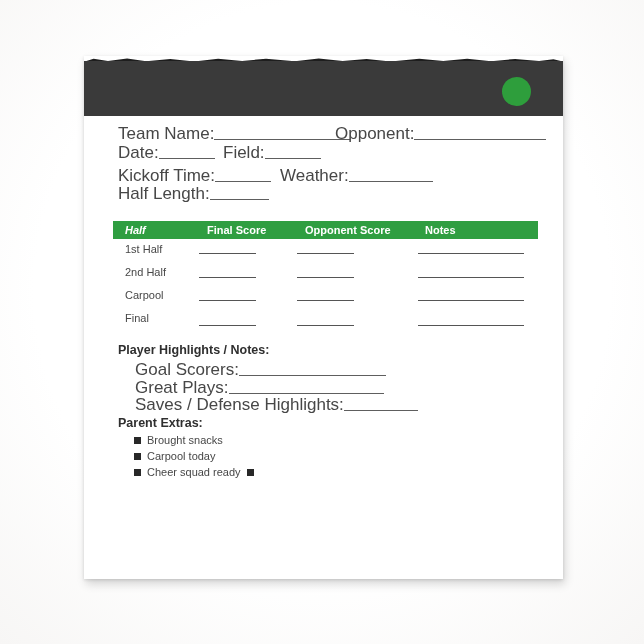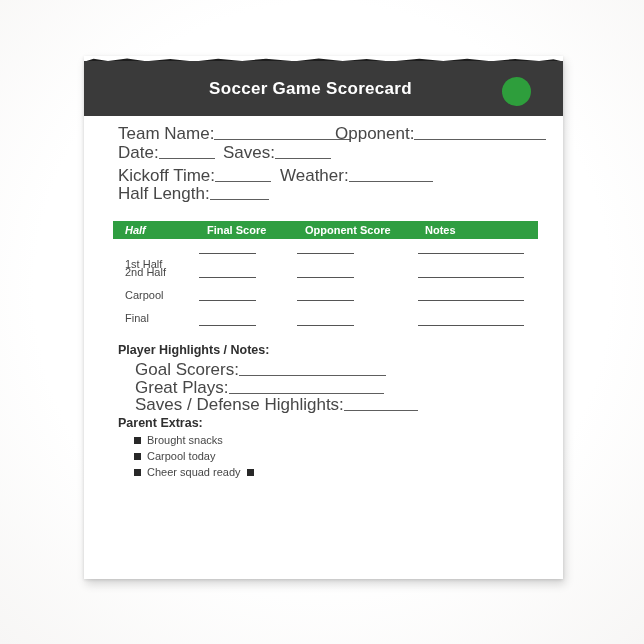--- a/index.html
+++ b/index.html
@@ -52,38 +52,37 @@
 </style>
 </head>
 <body>
 
 <div class="stage">
   <div class="notepad">
 
     <div class="pad-edge"></div>
 
     <div class="band">
-      <div class="title">Soccer Game Scorecard</div>
       <div class="dot"></div>
     </div>
 
     <div class="fgroup" style="left:34px;top:68px">
       <span class="flabel">Team Name:</span>
       <span class="line" style="width:136px"></span>
     </div>
     <div class="fgroup" style="left:251px;top:68px">
       <span class="flabel">Opponent:</span>
       <span class="line" style="width:132px"></span>
     </div>
     <div class="fgroup" style="left:34px;top:87px">
       <span class="flabel">Date:</span>
       <span class="line" style="width:56px"></span>
     </div>
     <div class="fgroup" style="left:139px;top:87px">
-      <span class="flabel">Saves:</span>
+      <span class="flabel">Field:</span>
       <span class="line" style="width:56px"></span>
     </div>
     <div class="fgroup" style="left:34px;top:110px">
       <span class="flabel">Kickoff Time:</span>
       <span class="line" style="width:56px"></span>
     </div>
     <div class="fgroup" style="left:196px;top:110px">
       <span class="flabel">Weather:</span>
       <span class="line" style="width:84px"></span>
     </div>
@@ -92,21 +91,21 @@
       <span class="line" style="width:59px"></span>
     </div>
 
     <div class="score-bar">
       <span class="col c0">Half</span>
       <span class="col c1">Final Score</span>
       <span class="col c2">Opponent Score</span>
       <span class="col c3">Notes</span>
     </div>
 
-    <span class="trow-label" style="top:202px">1st Half</span>
+    <span class="trow-label" style="top:187px">1st Half</span>
     <span class="trow-label" style="top:210px">2nd Half</span>
     <span class="trow-label" style="top:233px">Carpool</span>
     <span class="trow-label" style="top:256px">Final</span>
 
     <span class="tline" style="left:115px;top:197px;width:57px"></span>
     <span class="tline" style="left:213px;top:197px;width:57px"></span>
     <span class="tline" style="left:334px;top:197px;width:106px"></span>
 
     <span class="tline" style="left:115px;top:221px;width:57px"></span>
     <span class="tline" style="left:213px;top:221px;width:57px"></span>

